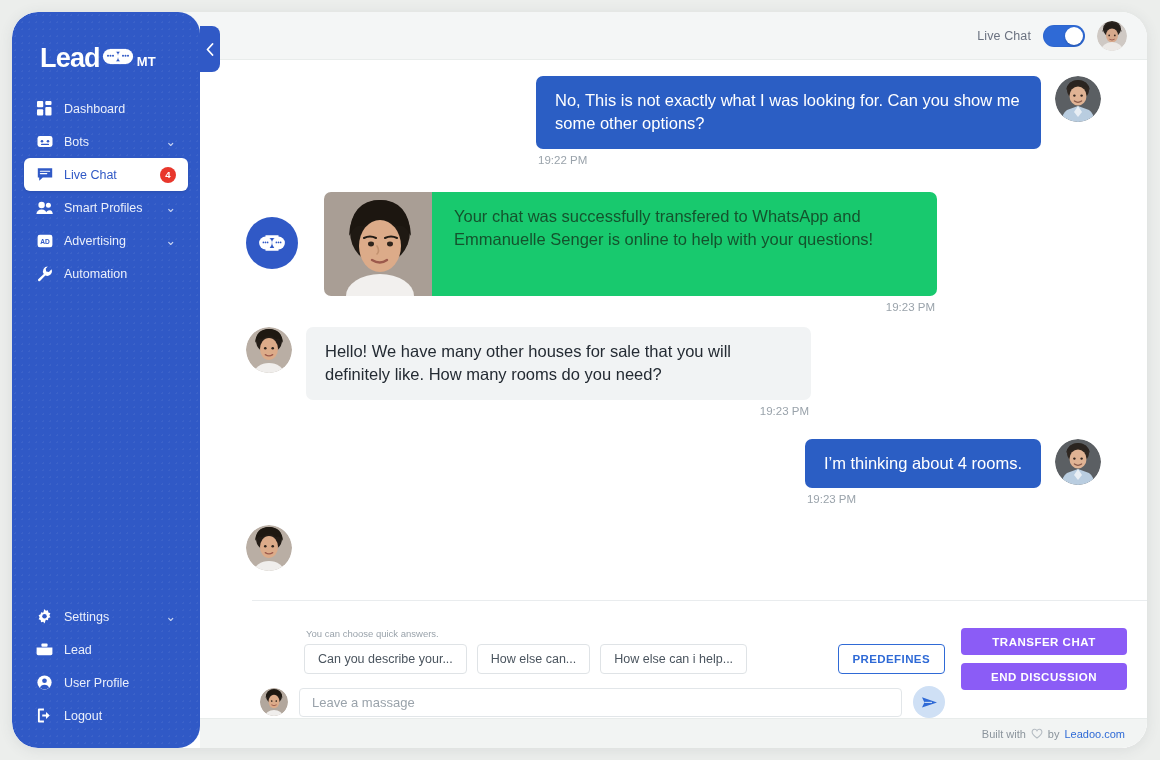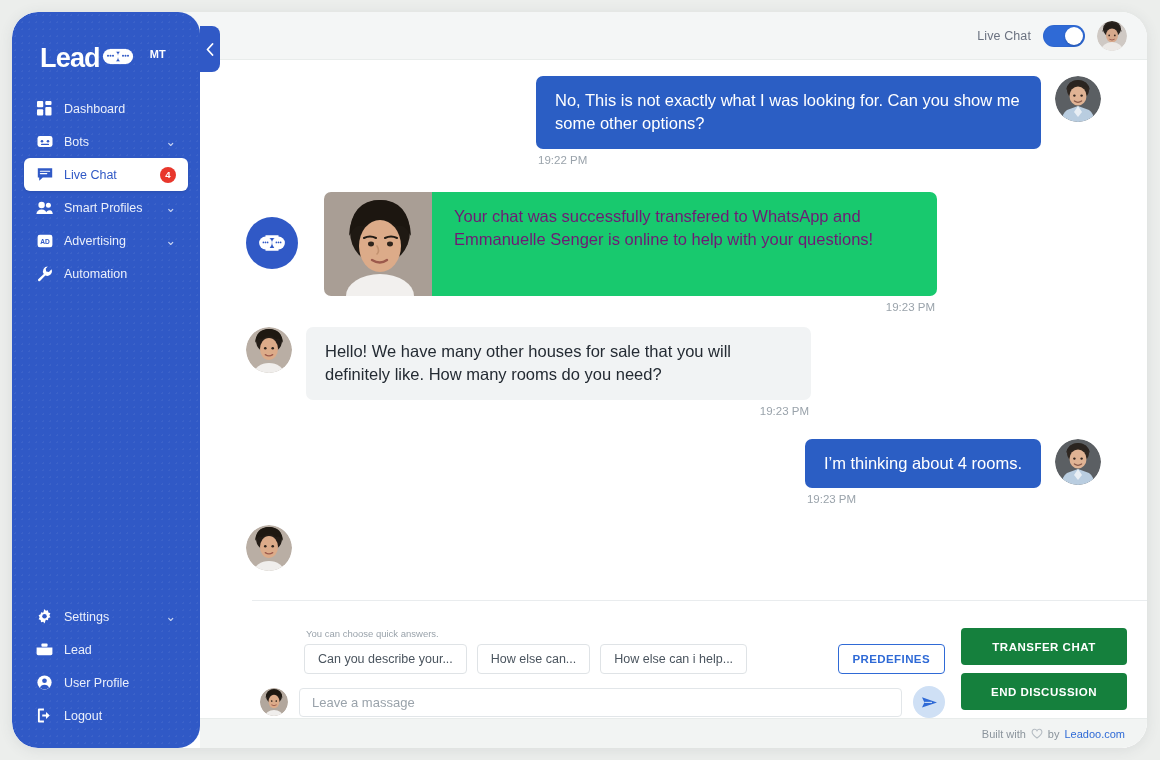--- a/index.html
+++ b/index.html
@@ -69,22 +69,22 @@
     padding-left: 28px; position: relative;
   }
   .logo {
     display: flex; align-items: flex-start;
     color: #fff; font-weight: 700; font-size: 27px;
     letter-spacing: -.8px; line-height: 1;
   }
   .logo .word { position: relative; top: 3px; }
   .logo .infinity { margin-left: 1px; }
   .logo .mt {
-    font-size: 11px; font-weight: 700; letter-spacing: 0;
-    margin-left: 15px; position: relative; top: 7px;
+    font-size: 13px; font-weight: 700; letter-spacing: 0;
+    margin-left: 2px; position: relative; top: 13px;
   }
 
   .collapse-tab {
     position: absolute;
     left: 188px; top: 14px;
     width: 20px; height: 46px;
     background: #3059c6;
     border-radius: 0 8px 8px 0;
     display: flex; align-items: center; justify-content: center;
     color: #fff; cursor: pointer;
@@ -137,21 +137,21 @@
 
   .bubble {
     border-radius: 7px;
     padding: 13px 19px;
     font-size: 16.5px;
     line-height: 1.42;
     max-width: 505px;
   }
   .bubble.blue  { background: #2b5ec4; color: #fff; }
   .bubble.grey  { background: #f1f3f4; color: #242b33; }
-  .bubble.green { background: #18c96e; color: #701a75; border-radius: 0 7px 7px 0; padding: 13px 22px; }
+  .bubble.green { background: #18c96e; color: #14532d; border-radius: 0 7px 7px 0; padding: 13px 22px; }
 
   .time {
     font-size: 11.5px; color: #9aa3ab;
     margin-top: 5px;
   }
   .time.left  { text-align: left; padding-left: 2px; }
   .time.right { text-align: right; padding-right: 2px; }
 
   .transfer-wrap { display: flex; align-items: stretch; }
   .transfer-photo { width: 108px; flex: none; overflow: hidden; border-radius: 7px 0 0 7px; }
@@ -205,22 +205,22 @@
     display: flex; align-items: center; justify-content: center;
     cursor: pointer;
   }
 
   .composer-side {
     width: 194px; flex: none;
     padding: 0 20px 0 8px;
     display: flex; flex-direction: column; gap: 8px;
   }
   .side-btn {
-    height: 37px; border-radius: 4px;
-    background: #15803d; color: #ffffff;
+    height: 27px; border-radius: 4px;
+    background: #8b5cf6; color: #ffffff;
     font-size: 11.5px; font-weight: 700; letter-spacing: .5px;
     display: flex; align-items: center; justify-content: center;
     cursor: pointer; border: none;
     font-family: "Liberation Sans", sans-serif;
   }
 
   
   .footer {
     height: 30px;
     background: #f2f4f3;

